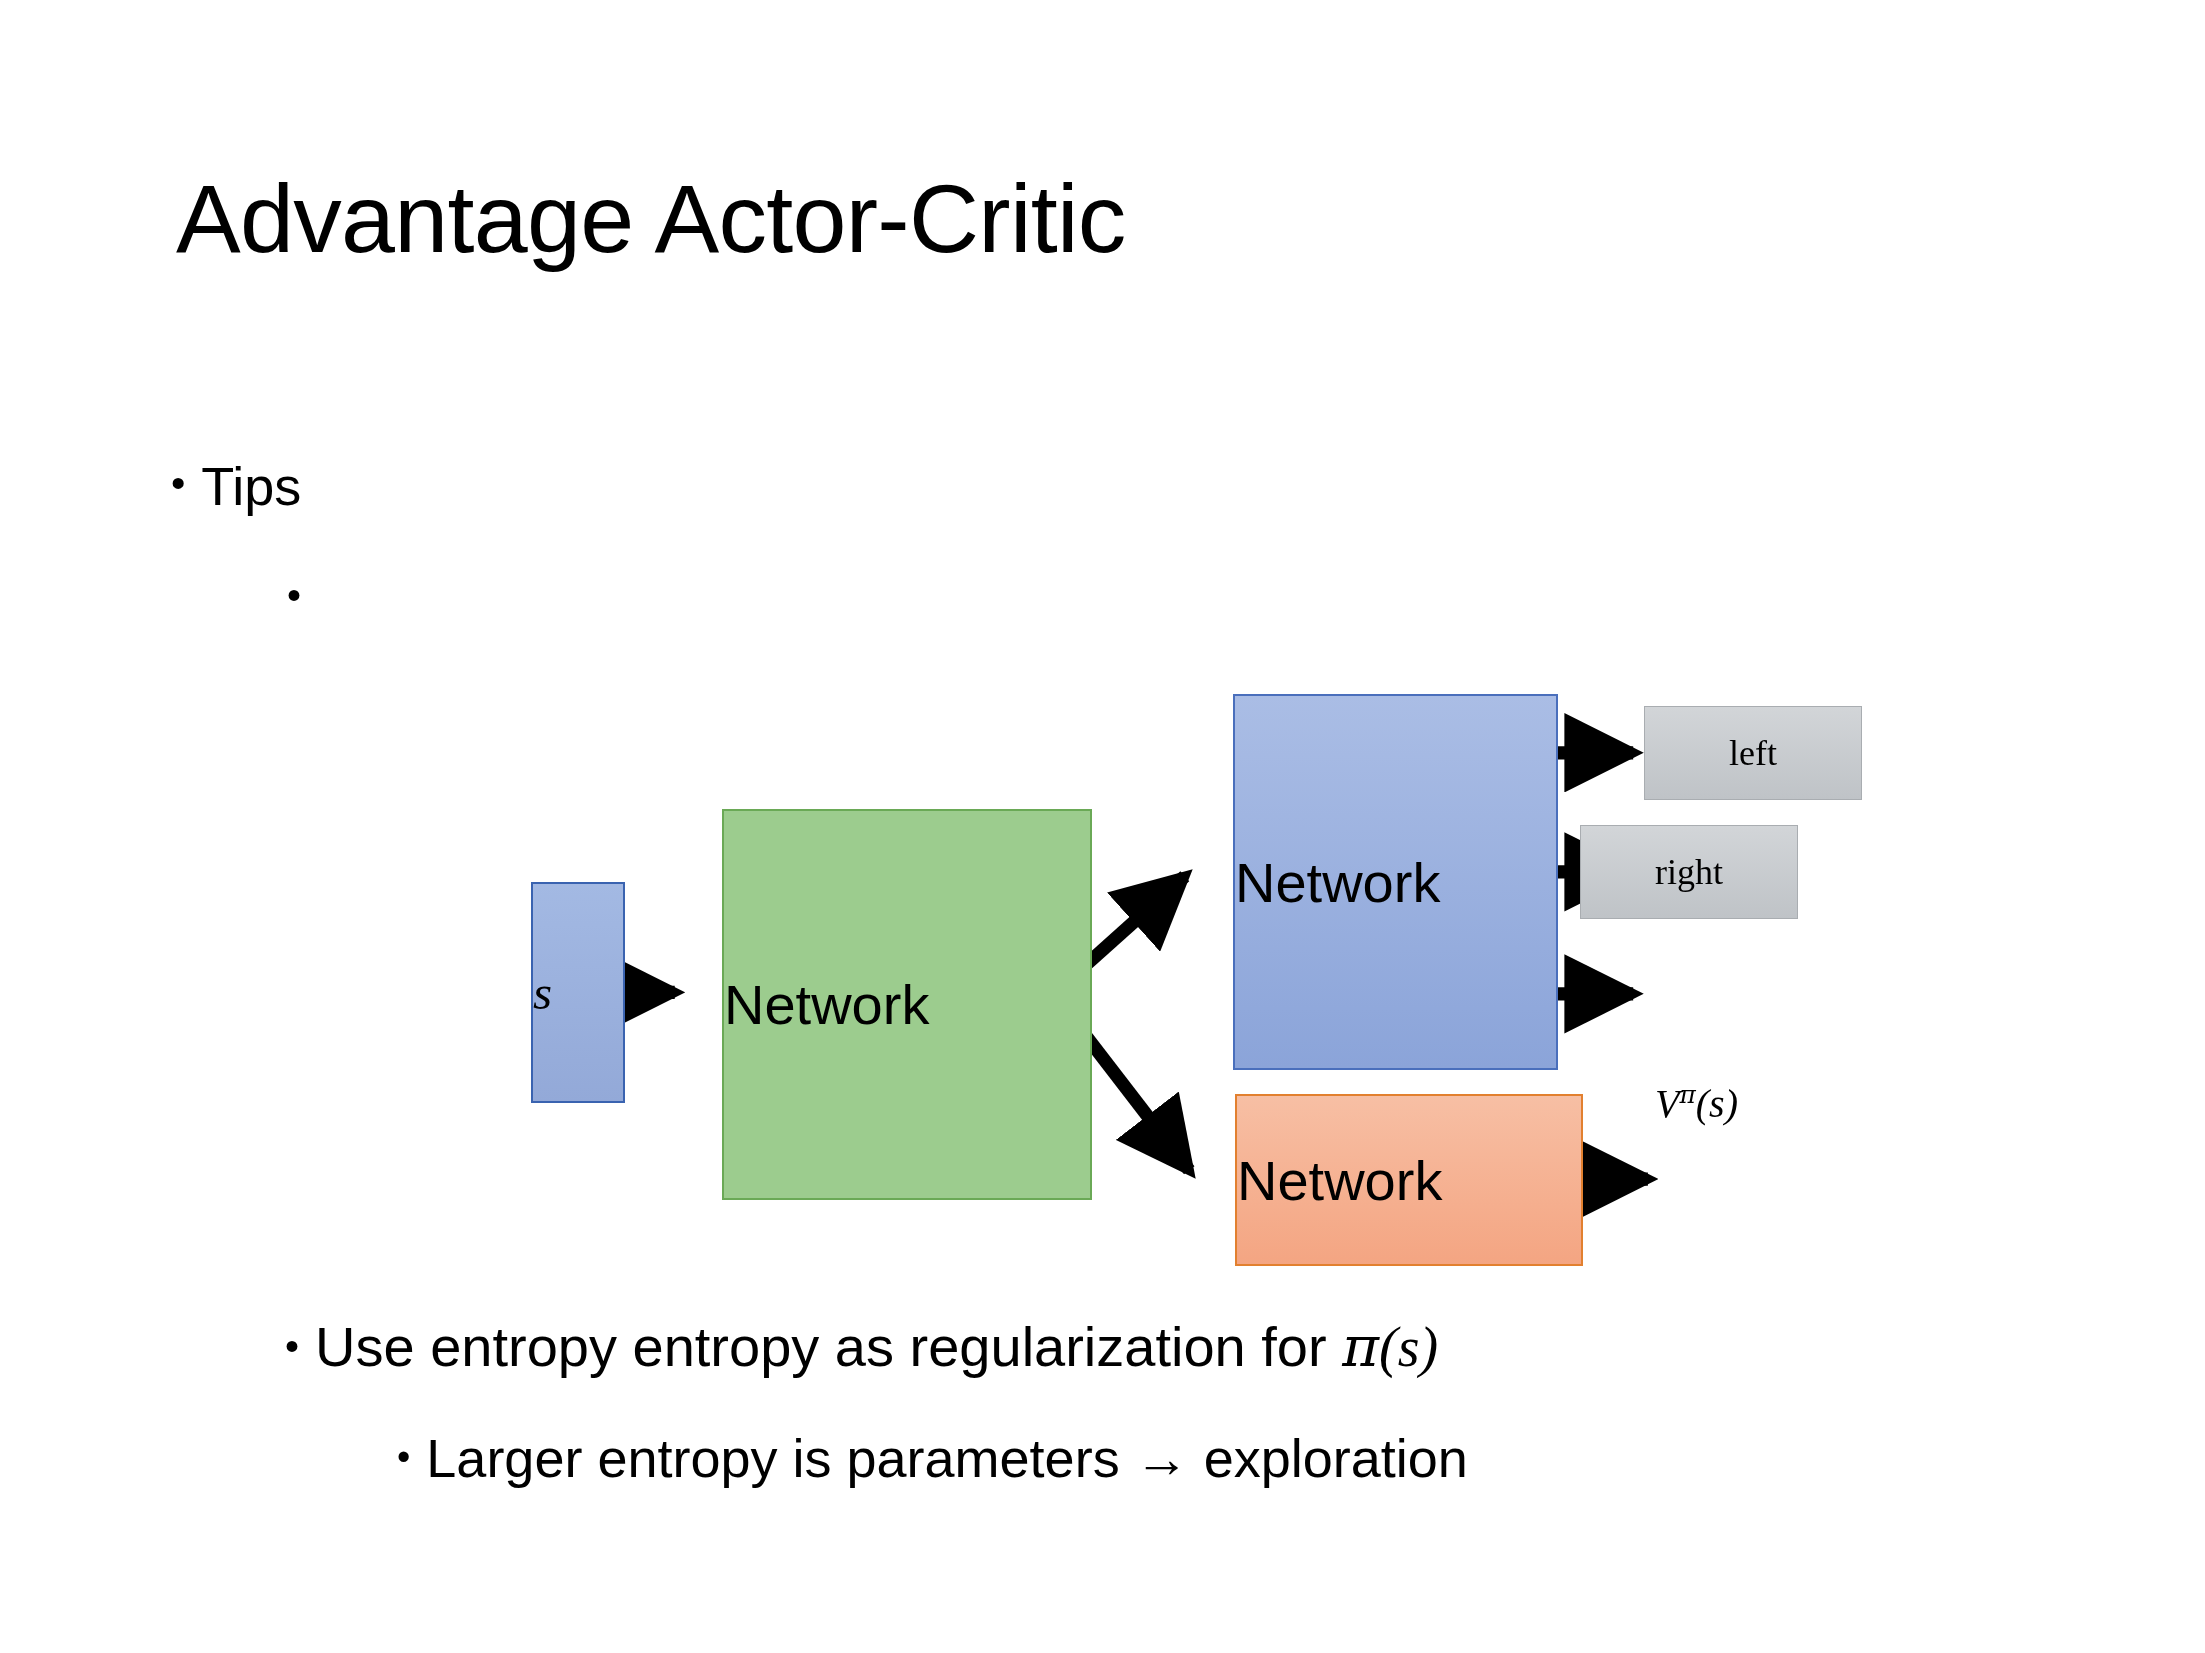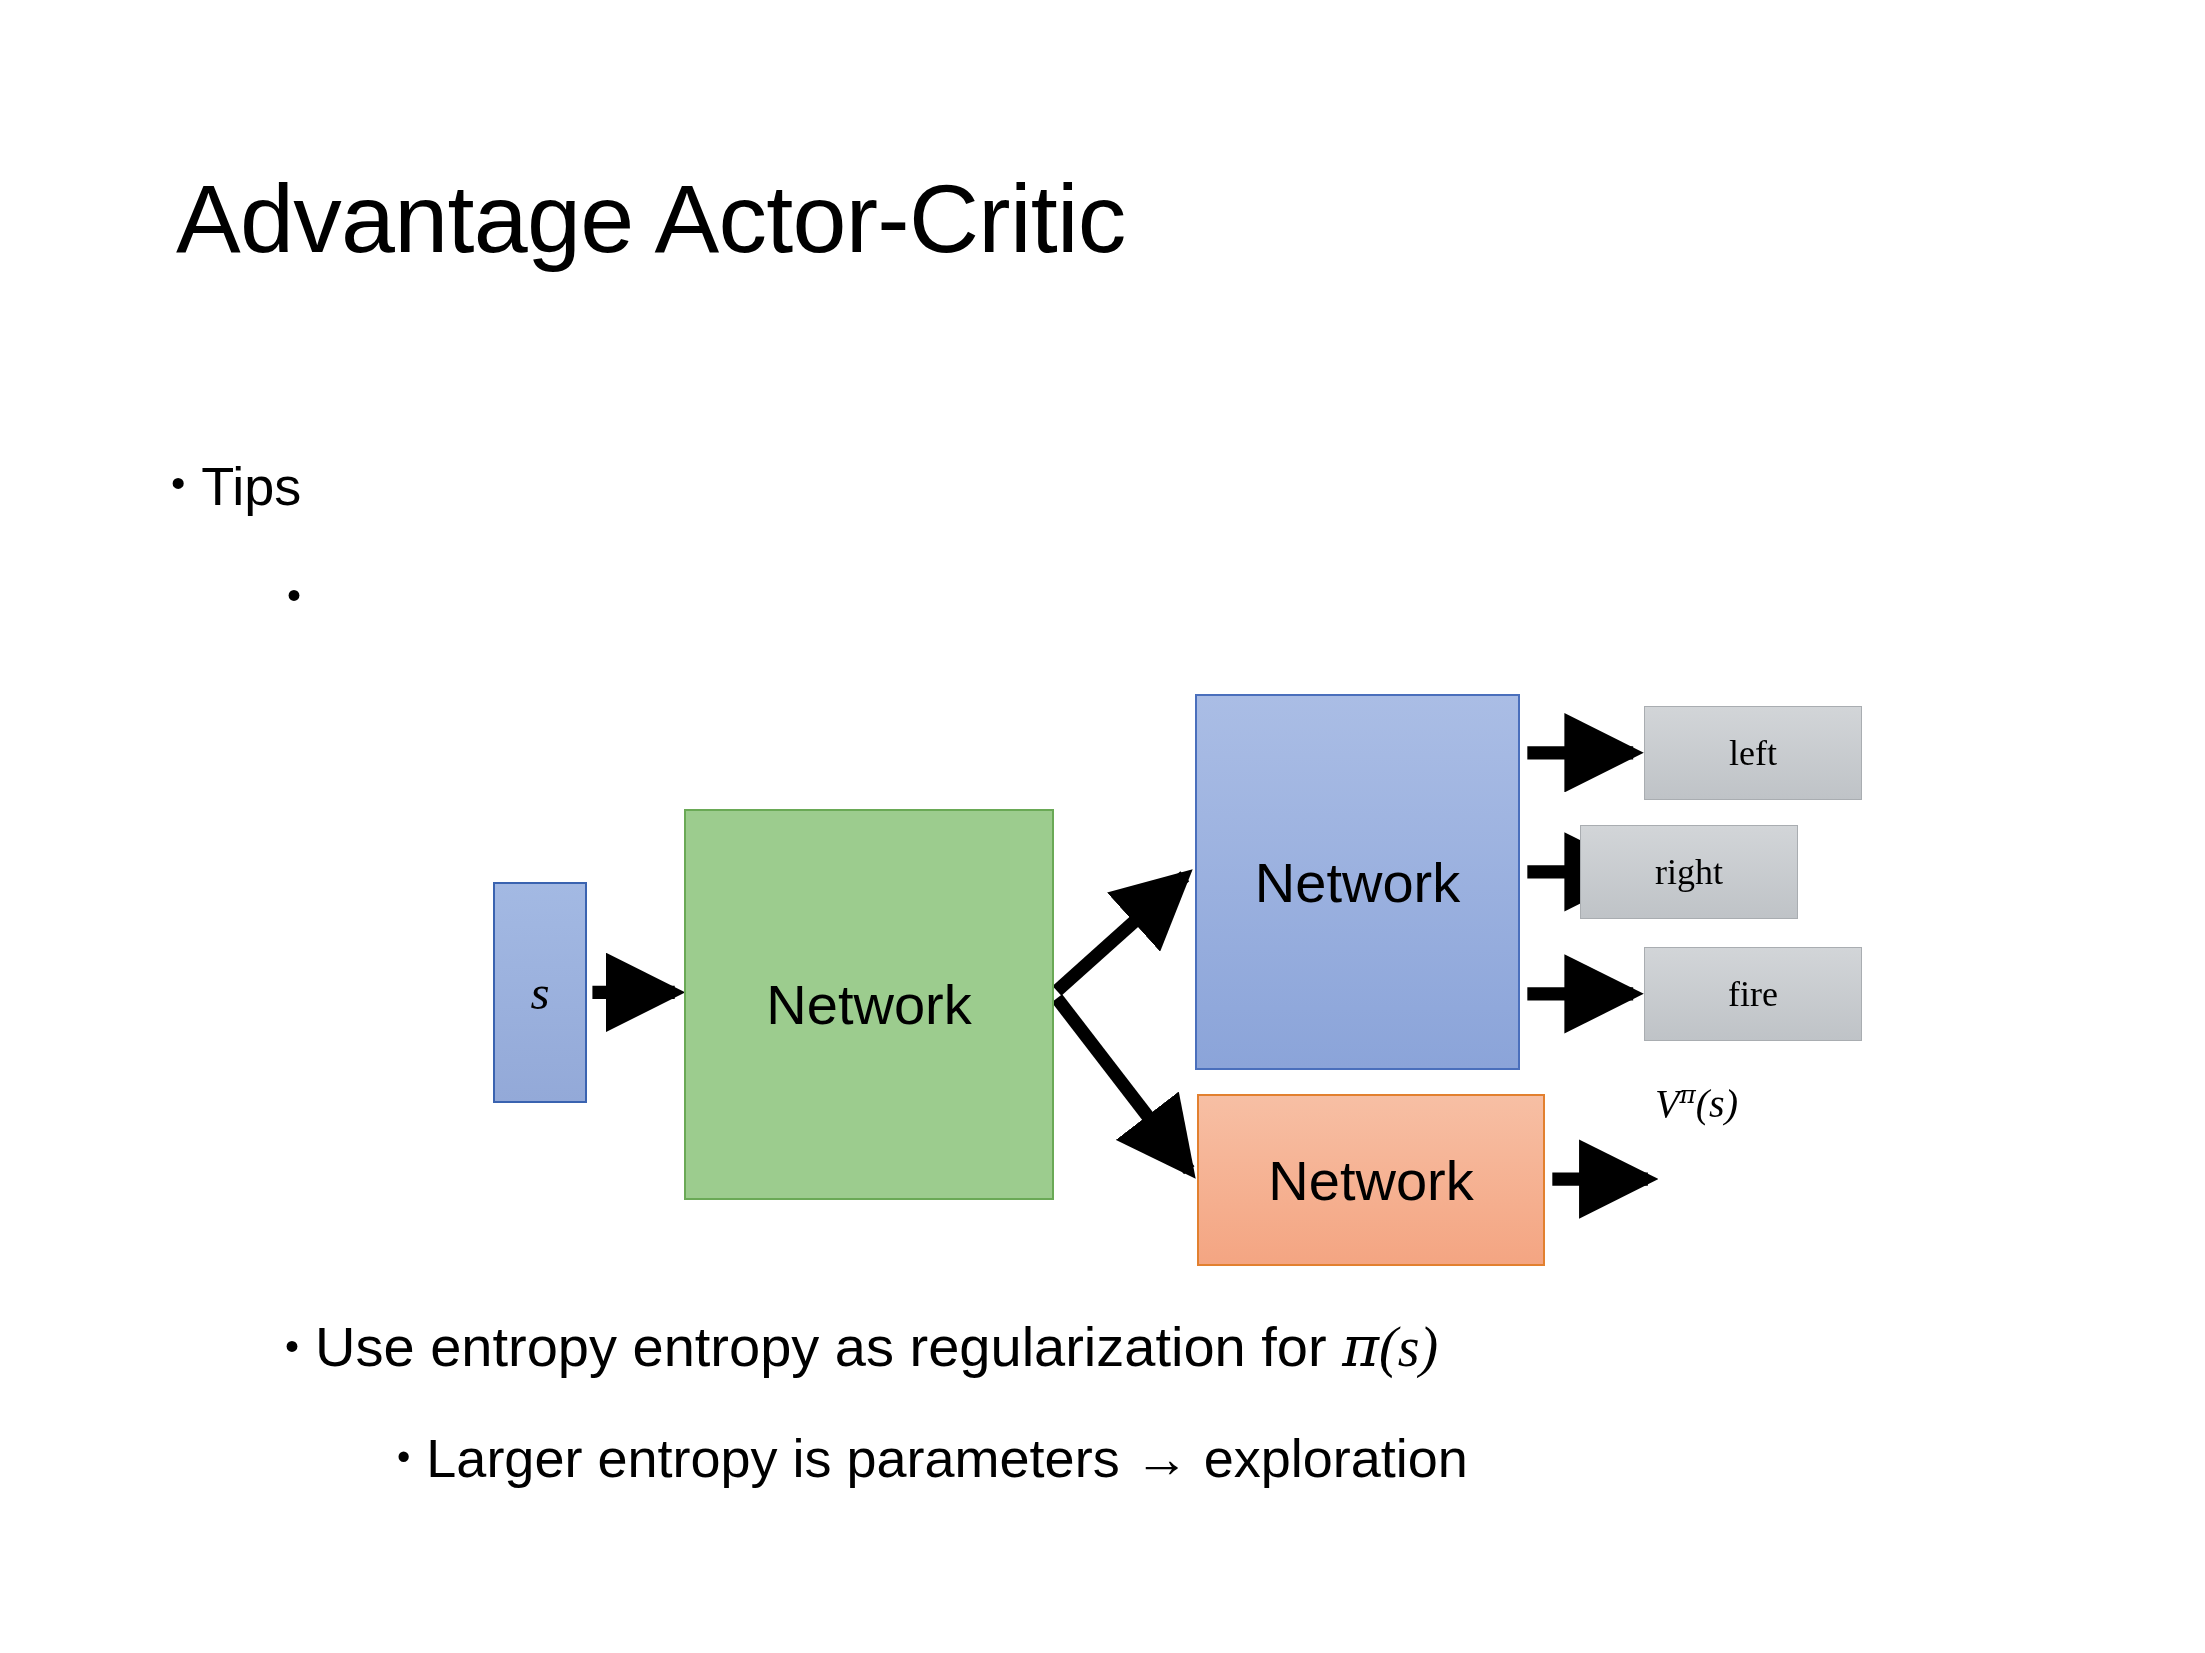--- a/index.html
+++ b/index.html
@@ -100,22 +100,23 @@
     top: 0;
     width: 2205px;
     height: 1654px;
     pointer-events: none;
   }
   .node {
     position: absolute;
     box-sizing: border-box;
     display: flex;
     align-items: center;
-    justify-content: center;
-    color: #000000;
+    justify-content: flex-start;
+    color: #000000;
+    margin-left: 38px;
   }
 
   #node-s {
     left: 493px;  top: 882px;
     width: 94px; height: 221px;
     background: linear-gradient(to bottom, #a3b9e3 0%, #93a9d8 100%);
     border: 2.2px solid #3a63b0;
     font-size: 49px;
   }
   #node-shared-network {
@@ -220,23 +221,20 @@
     <div class="node" id="node-critic-network">
       <span>Network</span>
     </div>
 
     <div class="action-box" id="action-left">
       <span>left</span>
     </div>
     <div class="action-box" id="action-right">
       <span>right</span>
     </div>
-    <div class="action-box" id="action-fire">
-      <span>fire</span>
-    </div>
 
     <div id="label-vpi">
       <span class="math">V<sup class="pi">π</sup>(s)</span>
     </div>
 
   </div>
 
   <div class="bullet-row" id="bullet-entropy">
     <span class="bullet-dot">•</span>
     <span class="bullet-text">

